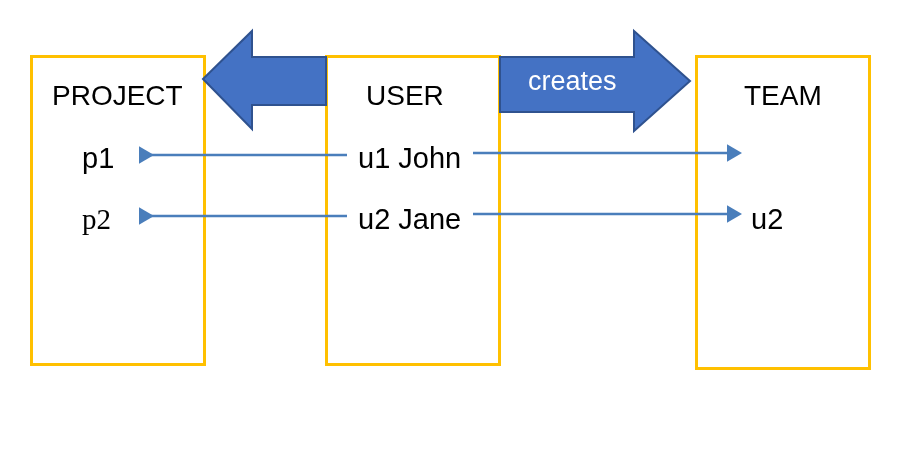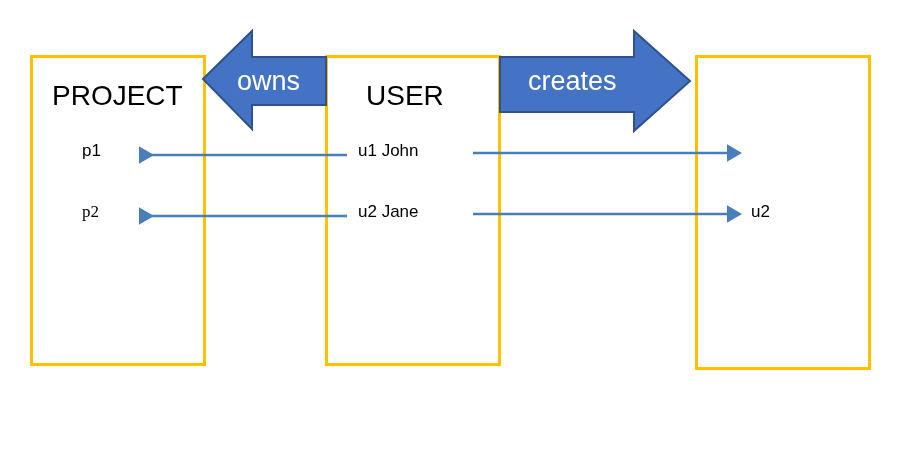--- a/index.html
+++ b/index.html
@@ -34,21 +34,21 @@
     color: #000000;
     line-height: 1;
     white-space: nowrap;
   }
   #title-project { left: 52px;  top: 82px; }
   #title-user    { left: 366px; top: 82px; }
   #title-team    { left: 744px; top: 82px; }
 
   .row-label {
     position: absolute;
-    font-size: 17px;
+    font-size: 29px;
     color: #000000;
     line-height: 1.18;
     white-space: pre;
   }
 
   
   #p-row-0 { left: 82px; top: 141px; }
   #p-row-1 { left: 82px; top: 202px; font-family: Liberation Serif, serif; }
 
   
@@ -103,25 +103,25 @@
 
     <line x1="347" y1="155" x2="139" y2="155" stroke="#4A7EBB" stroke-width="2.5" marker-end="url(#head-left)"></line>
 
     <line x1="347" y1="216" x2="139" y2="216" stroke="#4A7EBB" stroke-width="2.5" marker-end="url(#head-left)"></line>
 
     <line x1="473" y1="153" x2="727" y2="153" stroke="#4A7EBB" stroke-width="2.5" marker-end="url(#head-right)"></line>
 
     <line x1="473" y1="214" x2="727" y2="214" stroke="#4A7EBB" stroke-width="2.5" marker-end="url(#head-right)"></line>
   </svg>
 
-  <div class="block-arrow-label" id="label-owns">owns</div>
   <div class="block-arrow-label" id="label-creates">creates</div>
 
   <div class="entity-title" id="title-user">USER</div>
   <div class="entity-title" id="title-project">PROJECT</div>
+  <div class="entity-title" id="title-team">TEAM</div>
 
   <div class="row-label" id="p-row-0">p1</div>
   <div class="row-label" id="p-row-1">p2</div>
 
   <div class="row-label" id="u-row-0">u1 John</div>
   <div class="row-label" id="u-row-1">u2 Jane</div>
 
   <div class="row-label" id="t-row-1">u2</div>
 
 </div>

